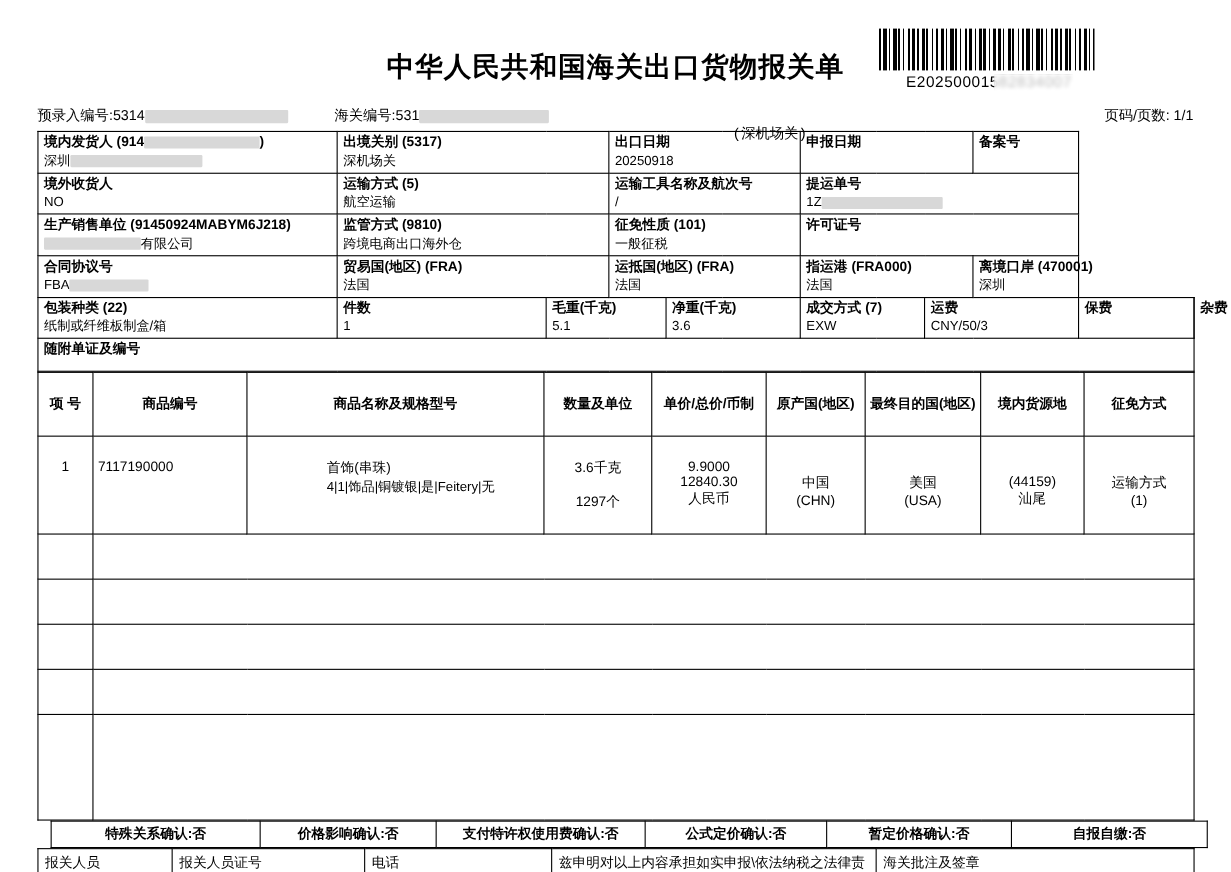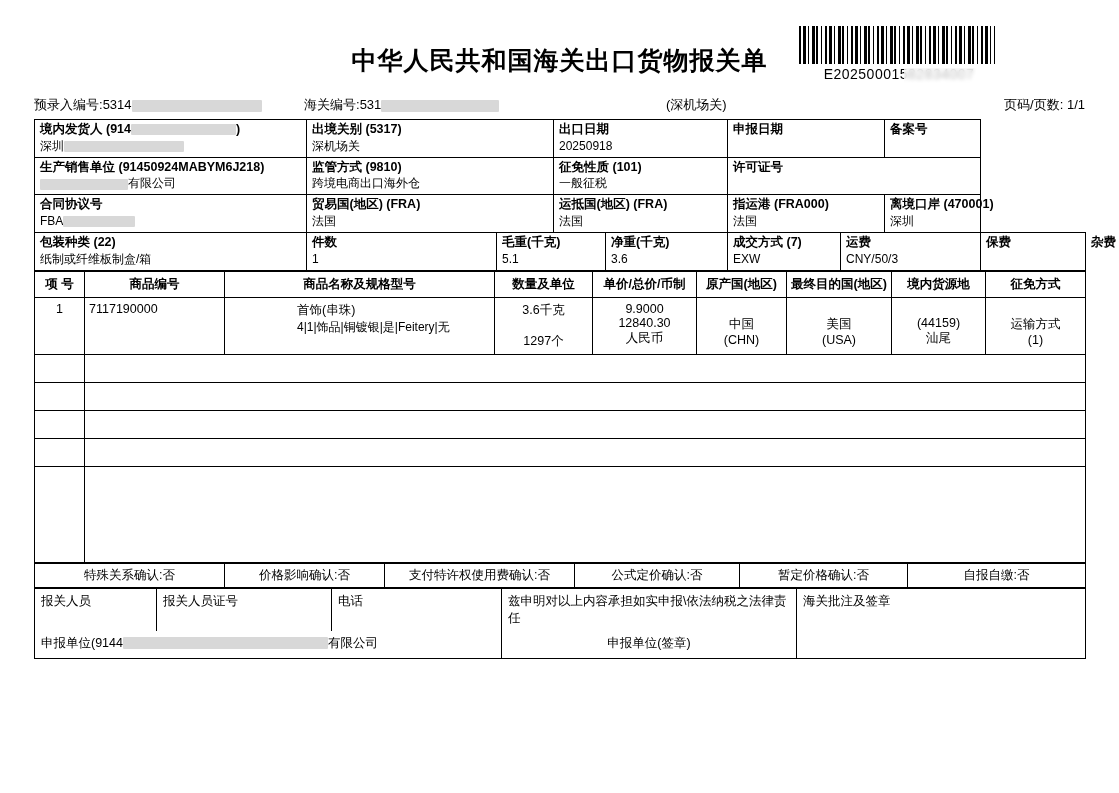--- a/index.html
+++ b/index.html
@@ -78,21 +78,21 @@
 
   
   .meta-row {
     position: relative;
     height: 20px;
     font-size: 13px;
     margin: 0 34px 3px 34px;
   }
   .meta-left { position: absolute; left: 0; top: 0; }
   .meta-mid  { position: absolute; left: 270px; top: 0; }
-  .meta-cust { position: absolute; left: 632px; top: 0; }
+  .meta-cust { position: absolute; left: 632px; top: 16px; font-family: Liberation Mono, monospace; }
   .meta-right{ position: absolute; right: 0; top: 0; }
 
   .redact {
     display: inline-block;
     background: #d8d8d8;
     color: transparent;
     border-radius: 1px;
     vertical-align: middle;
     filter: blur(0.4px);
   }
@@ -129,39 +129,40 @@
   
   table.goods {
     border-collapse: collapse;
     width: 1051px;
     margin: 0 34px;
     table-layout: fixed;
   }
   table.goods td, table.goods th {
     border: 1px solid #000;
     font-size: 12.5px;
-    padding: 4px 4px;
+    padding: 20px 4px;
     vertical-align: top;
   }
   table.goods th {
     font-weight: bold;
     text-align: center;
     height: 22px;
   }
   .g-center { text-align: center; }
   .g-row td { height: 56px; }
   .blank-row td { height: 28px; }
   .tall-blank td { height: 96px; }
 
   
   table.confirm {
     border-collapse: collapse;
     width: 1051px;
-    margin: 0 34px;
+    margin: 0 46px;
     table-layout: fixed;
+    font-weight: bold;
   }
   table.confirm td {
     border: 1px solid #000;
     font-size: 12.5px;
     text-align: center;
     height: 24px;
     padding: 3px 4px;
   }
 
   
@@ -242,20 +243,38 @@
       <td class="cell-tall" colspan="3">
         <span class="lbl">申报日期</span>
         <span class="val"></span>
       </td>
       <td class="cell-tall">
         <span class="lbl">备案号</span>
         <span class="val"></span>
       </td>
     </tr>
 
+    <tr>
+      <td class="cell-tall">
+        <span class="lbl">境外收货人</span>
+        <span class="val">NO</span>
+      </td>
+      <td class="cell-tall" colspan="2">
+        <span class="lbl">运输方式 (5)</span>
+        <span class="val">航空运输</span>
+      </td>
+      <td class="cell-tall" colspan="3">
+        <span class="lbl">运输工具名称及航次号</span>
+        <span class="val">/</span>
+      </td>
+      <td class="cell-tall" colspan="4">
+        <span class="lbl">提运单号</span>
+        <span class="val inline-redact-wrap"><span>1Z</span><span class="redact" style="width:110px;height:11px;"></span></span>
+      </td>
+    </tr>
 
     <tr>
       <td class="cell-tall">
         <span class="lbl">生产销售单位 (91450924MABYM6J218)</span>
         <span class="val inline-redact-wrap"><span class="redact" style="width:88px;height:11px;"></span><span>有限公司</span></span>
       </td>
       <td class="cell-tall" colspan="2">
         <span class="lbl">监管方式 (9810)</span>
         <span class="val">跨境电商出口海外仓</span>
       </td>
@@ -320,20 +339,26 @@
       <td class="cell-tall">
         <span class="lbl">保费</span>
         <span class="val"></span>
       </td>
       <td class="cell-tall">
         <span class="lbl">杂费</span>
         <span class="val"></span>
       </td>
     </tr>
 
+    <tr>
+      <td class="cell-mid" colspan="11">
+        <span class="lbl">随附单证及编号</span>
+        <span class="val"></span>
+      </td>
+    </tr>
 
   </tbody>
     </table>
 
   <table class="goods">
     <colgroup>
       <col style="width:50px">
       <col style="width:140px">
       <col style="width:270px">
       <col style="width:98px">

